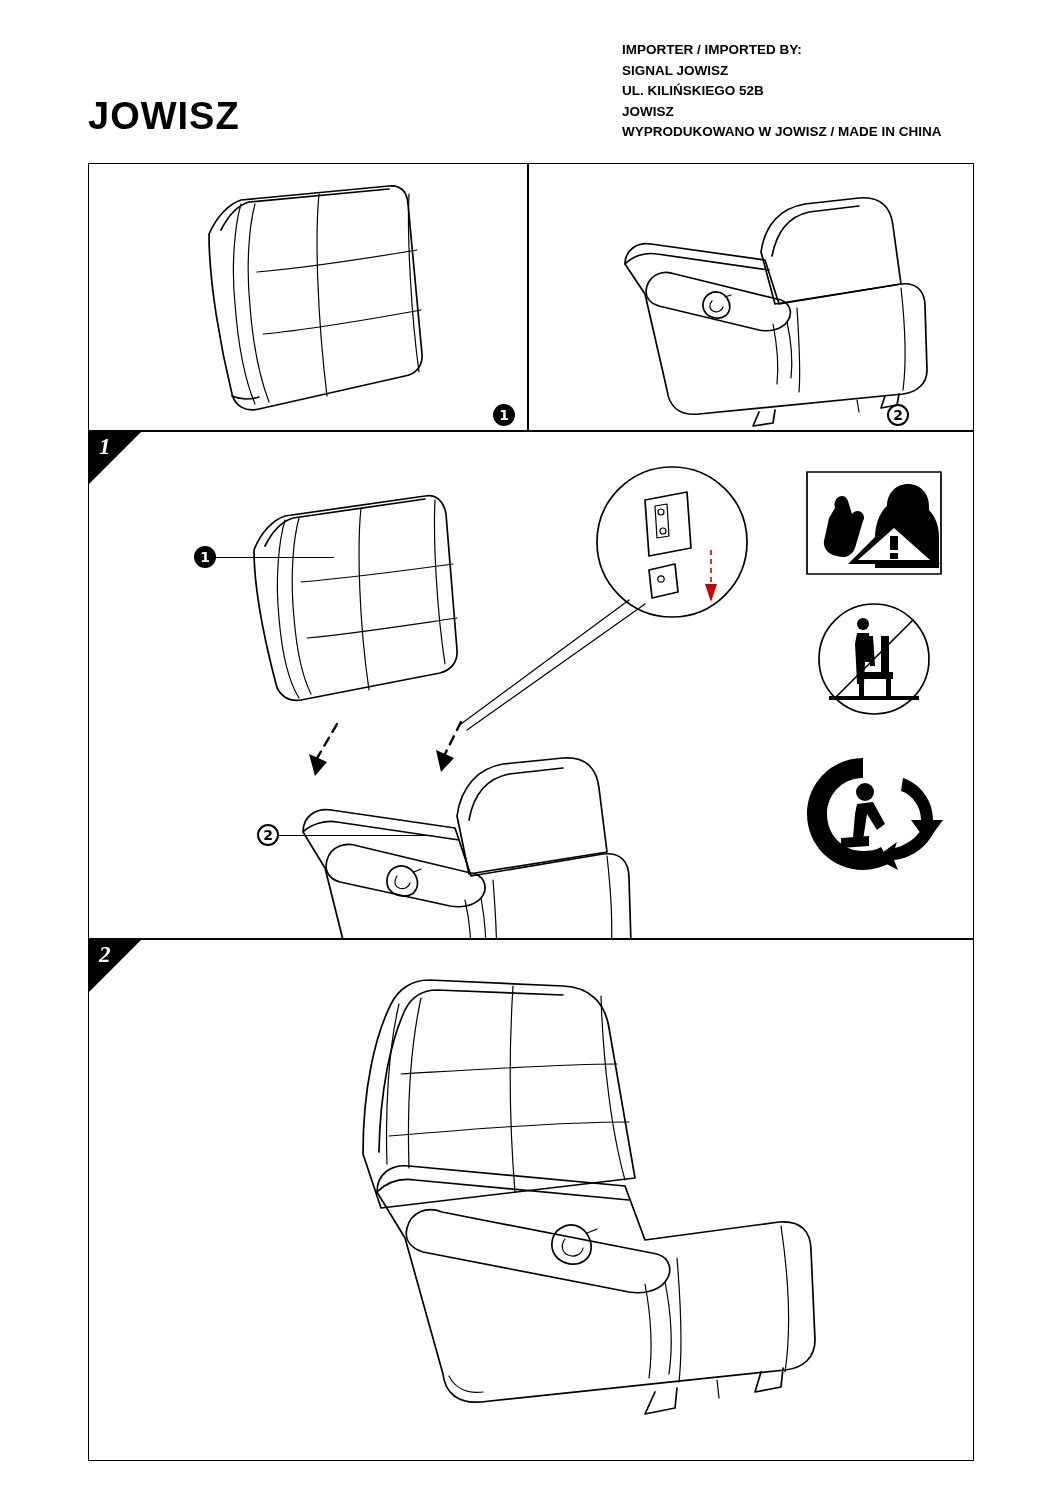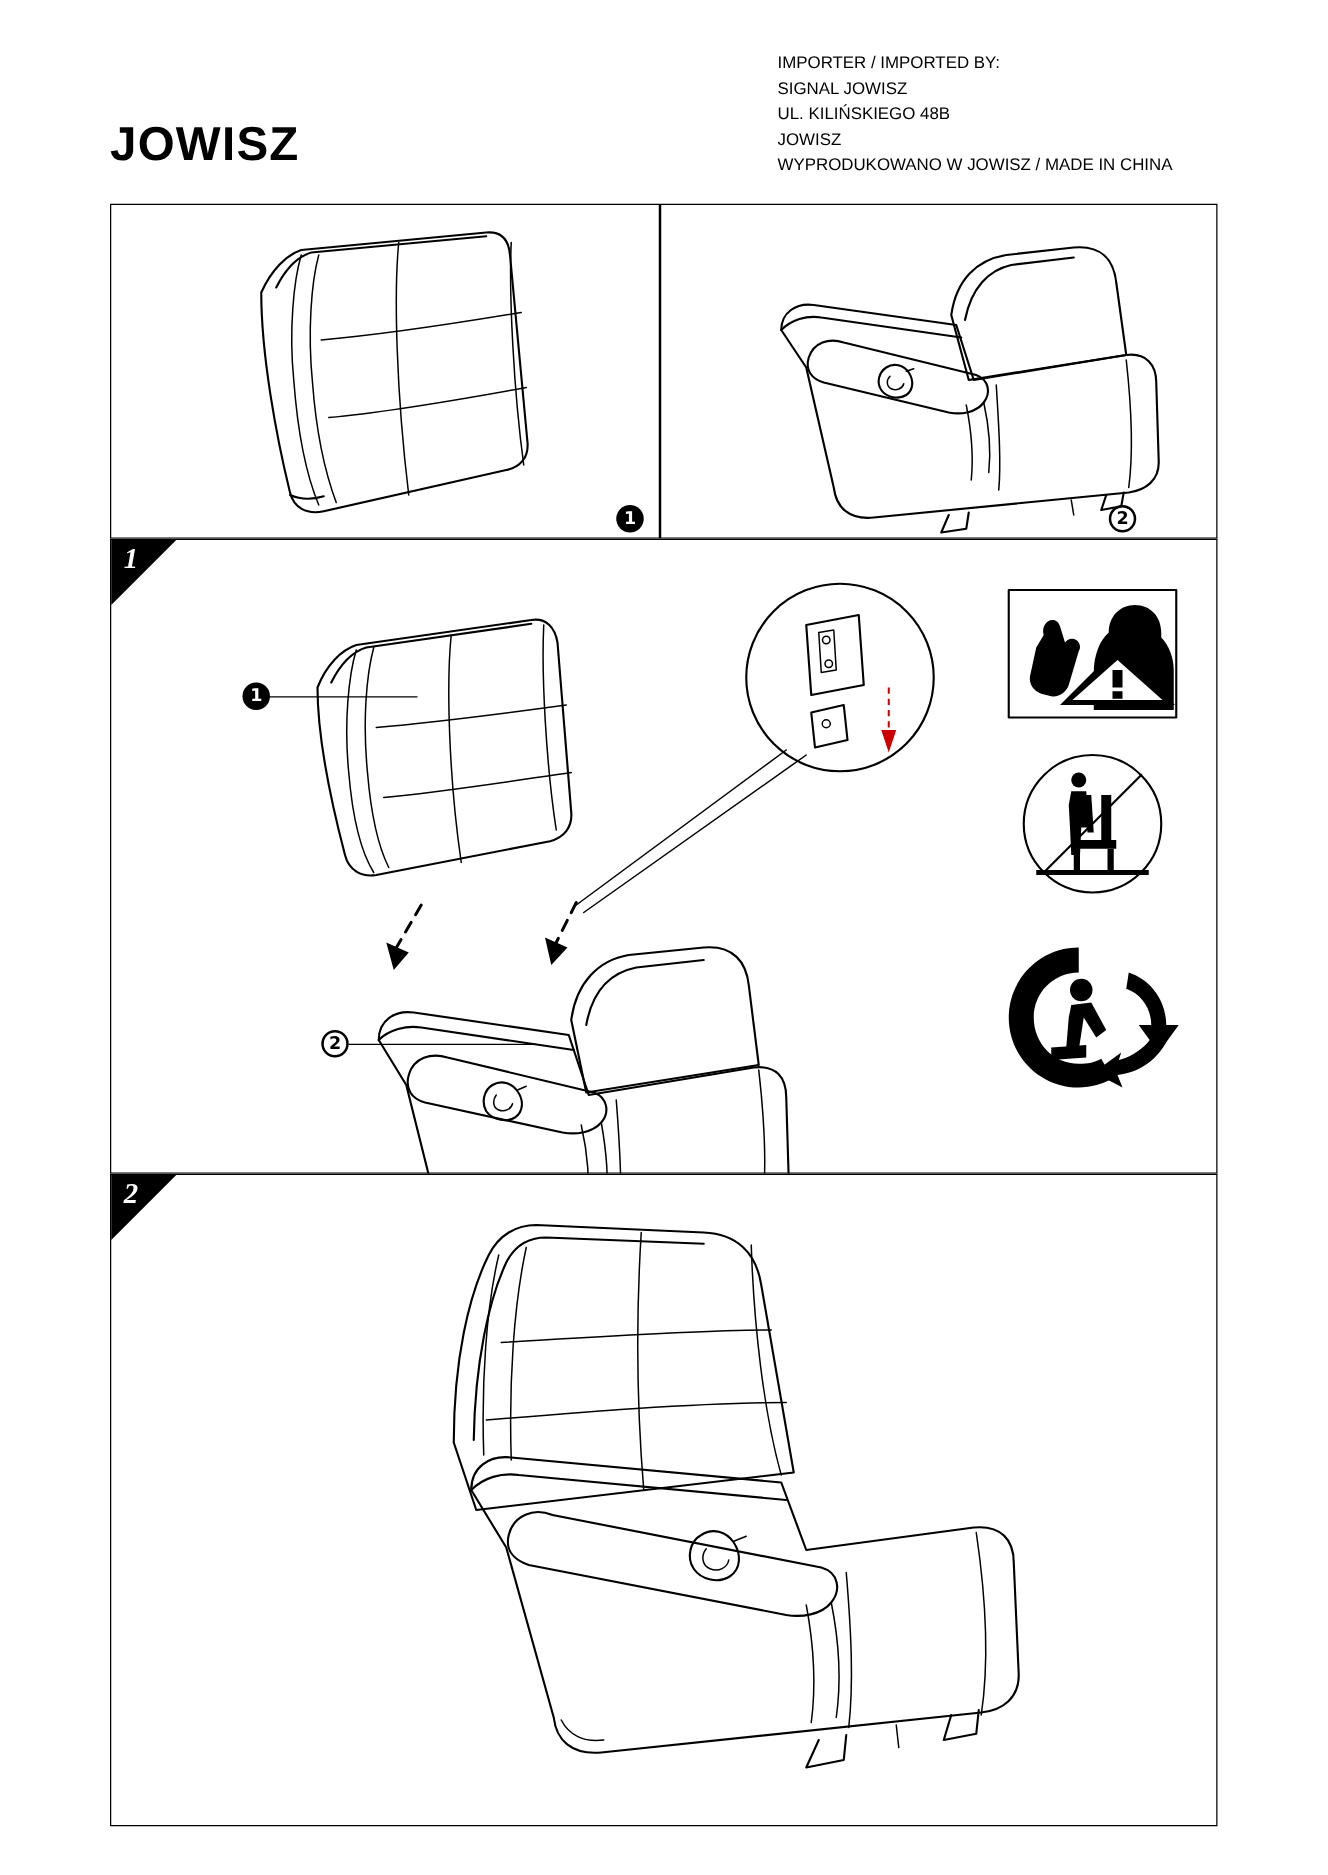--- a/index.html
+++ b/index.html
@@ -27,21 +27,21 @@
     top: 95px;
     font-size: 38px;
     font-weight: bold;
     letter-spacing: 1px;
   }
   .importer {
     position: absolute;
     left: 622px;
     top: 40px;
     font-size: 13.5px;
-    font-weight: normal;
+    font-weight: bold;
     line-height: 20.5px;
   }
   .importer div { white-space: nowrap; }
 
   
   .frame {
     position: absolute;
     border: 1.6px solid #000;
     box-sizing: border-box;
     background: #fff;
@@ -122,21 +122,21 @@
 </head>
 <body>
 
 <div class="page">
 
   <div class="title">JOWISZ</div>
 
   <div class="importer">
     <div>IMPORTER / IMPORTED BY:</div>
     <div>SIGNAL JOWISZ</div>
-    <div>UL. KILIŃSKIEGO 48B</div>
+    <div>UL. KILIŃSKIEGO 52B</div>
     <div>JOWISZ</div>
     <div>WYPRODUKOWANO W JOWISZ / MADE IN CHINA</div>
   </div>
 
   <div class="frame" id="parts-left">
     <svg width="440" height="268" viewBox="0 0 440 268">
       <path class="ln" d="M120 70 C128 52 140 40 152 36 L300 22 C312 21 318 28 319 40
                           L333 190 C334 202 327 210 316 212 L170 245 C156 248 146 242 143 230
                           C132 185 120 120 120 70 Z"></path>
       <path class="ln" d="M132 66 C140 50 150 41 160 38 L300 25"></path>

